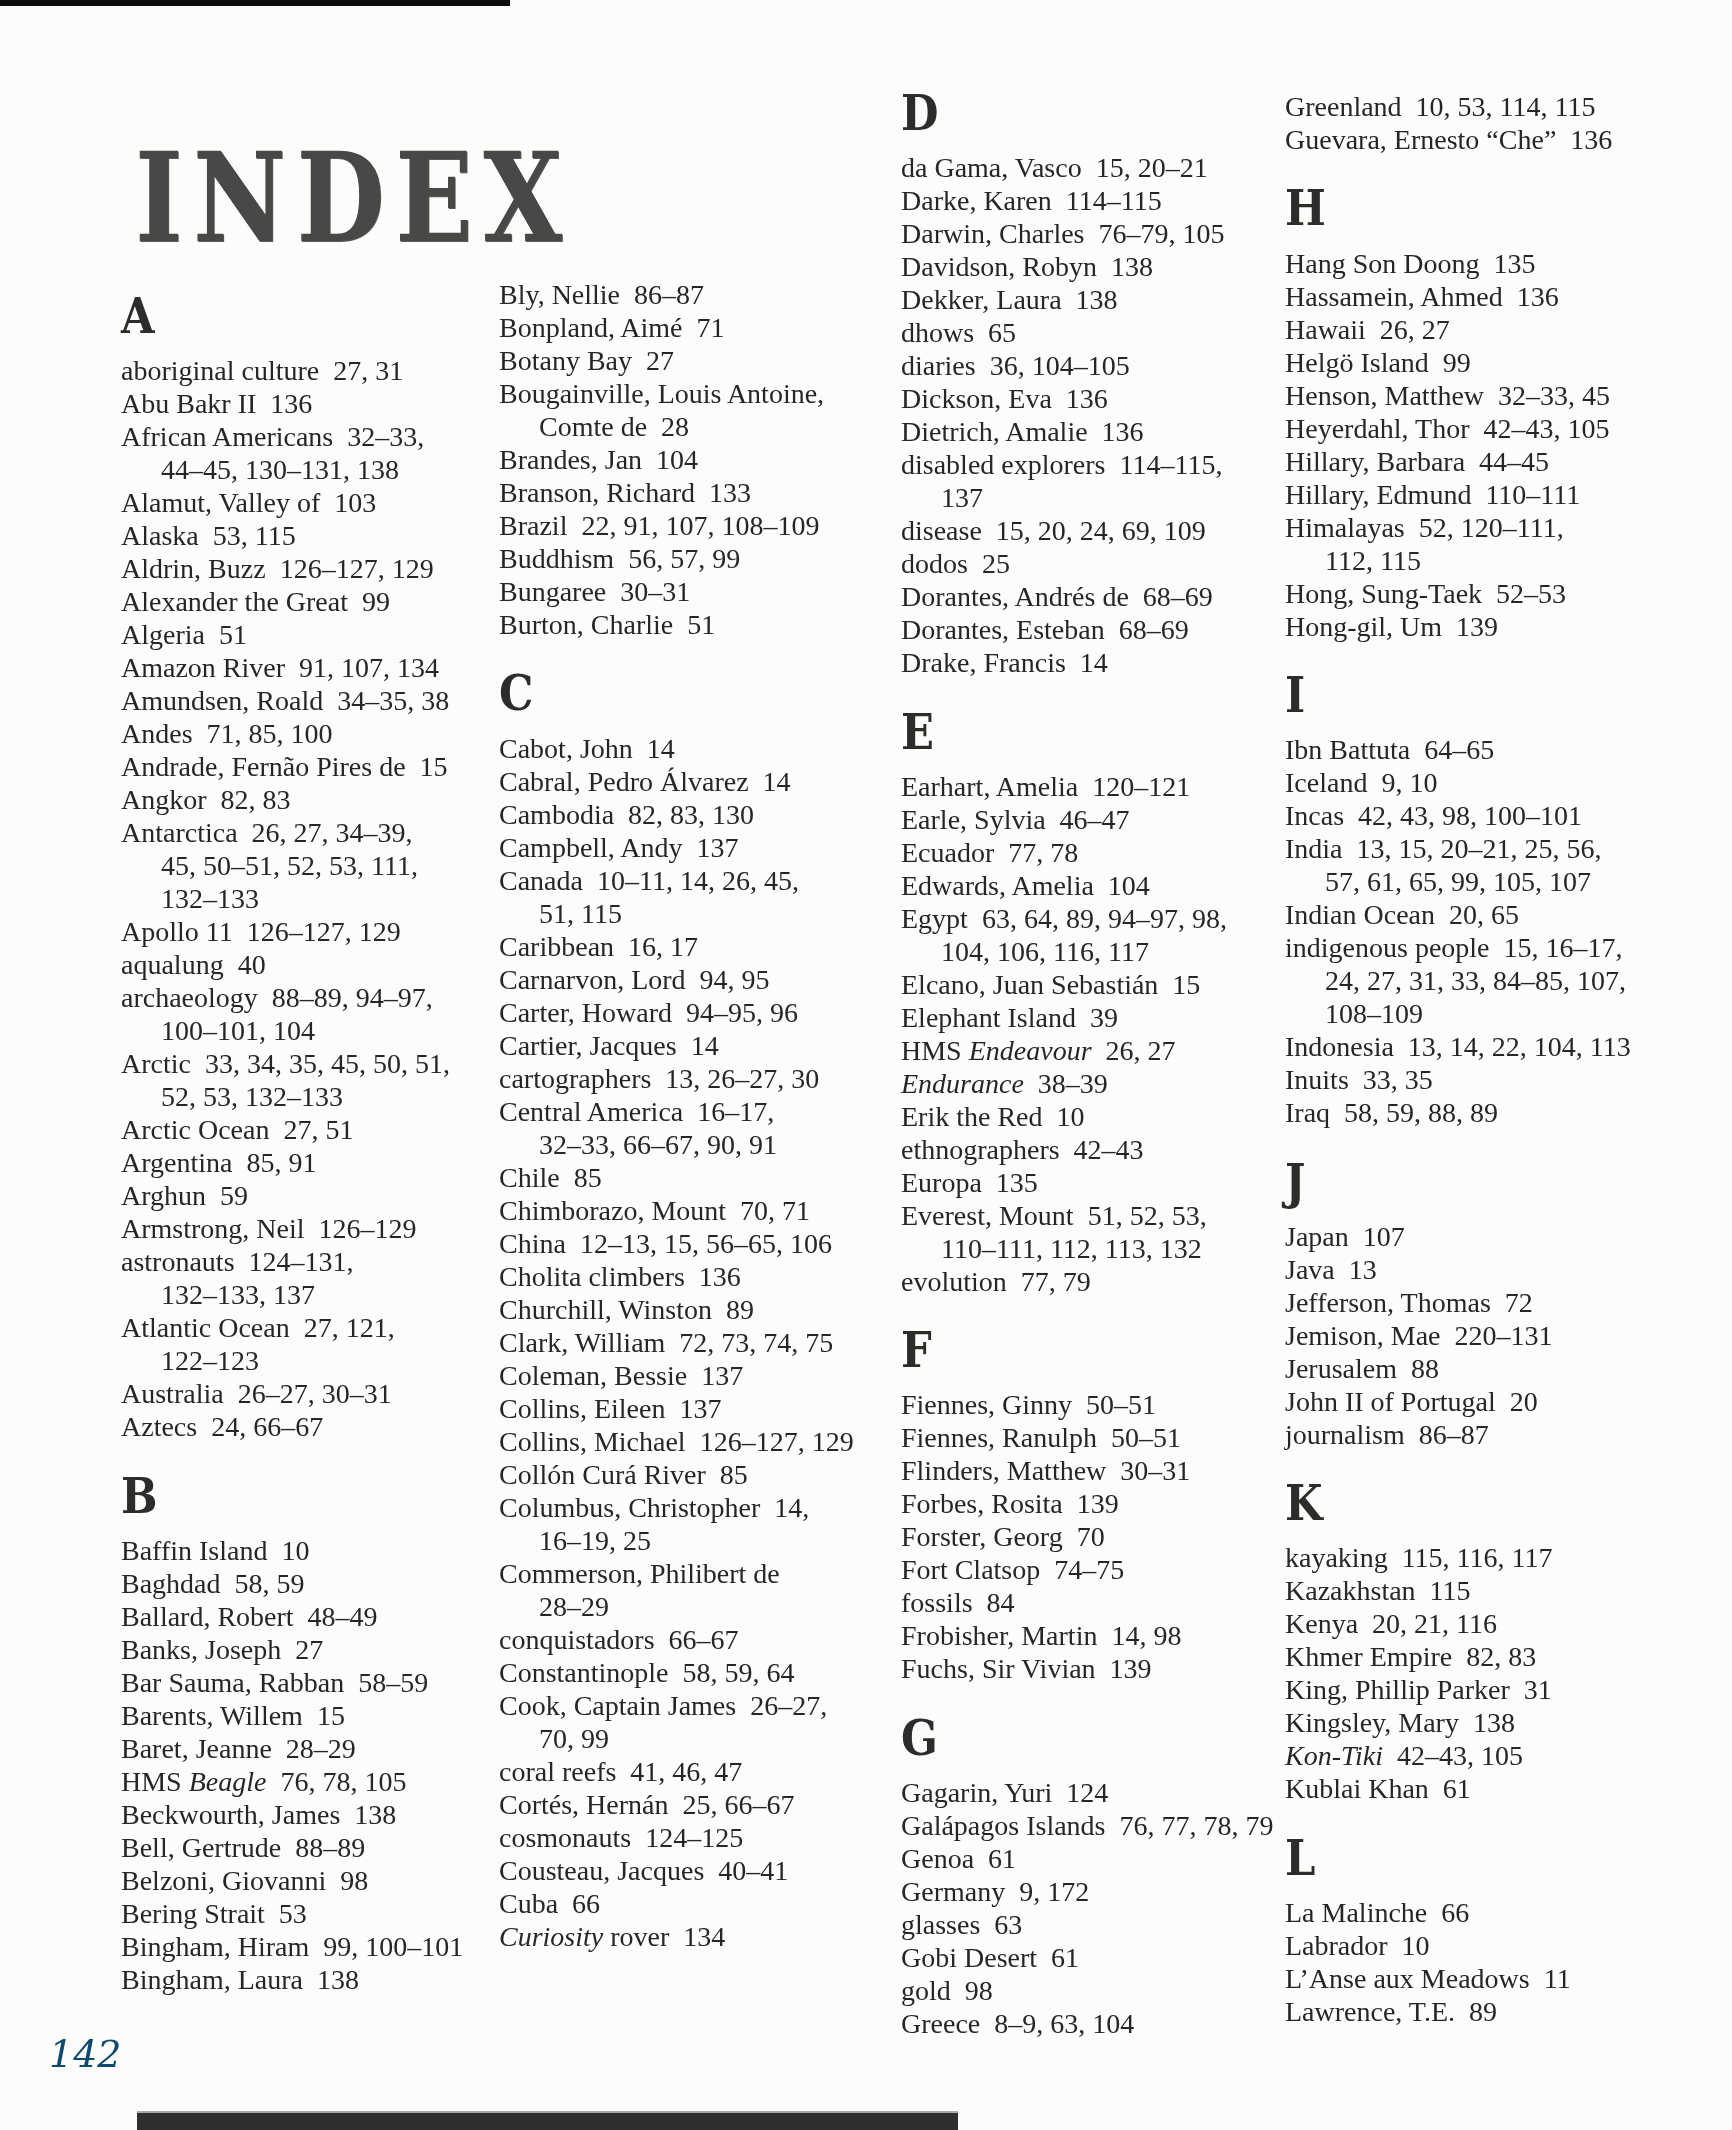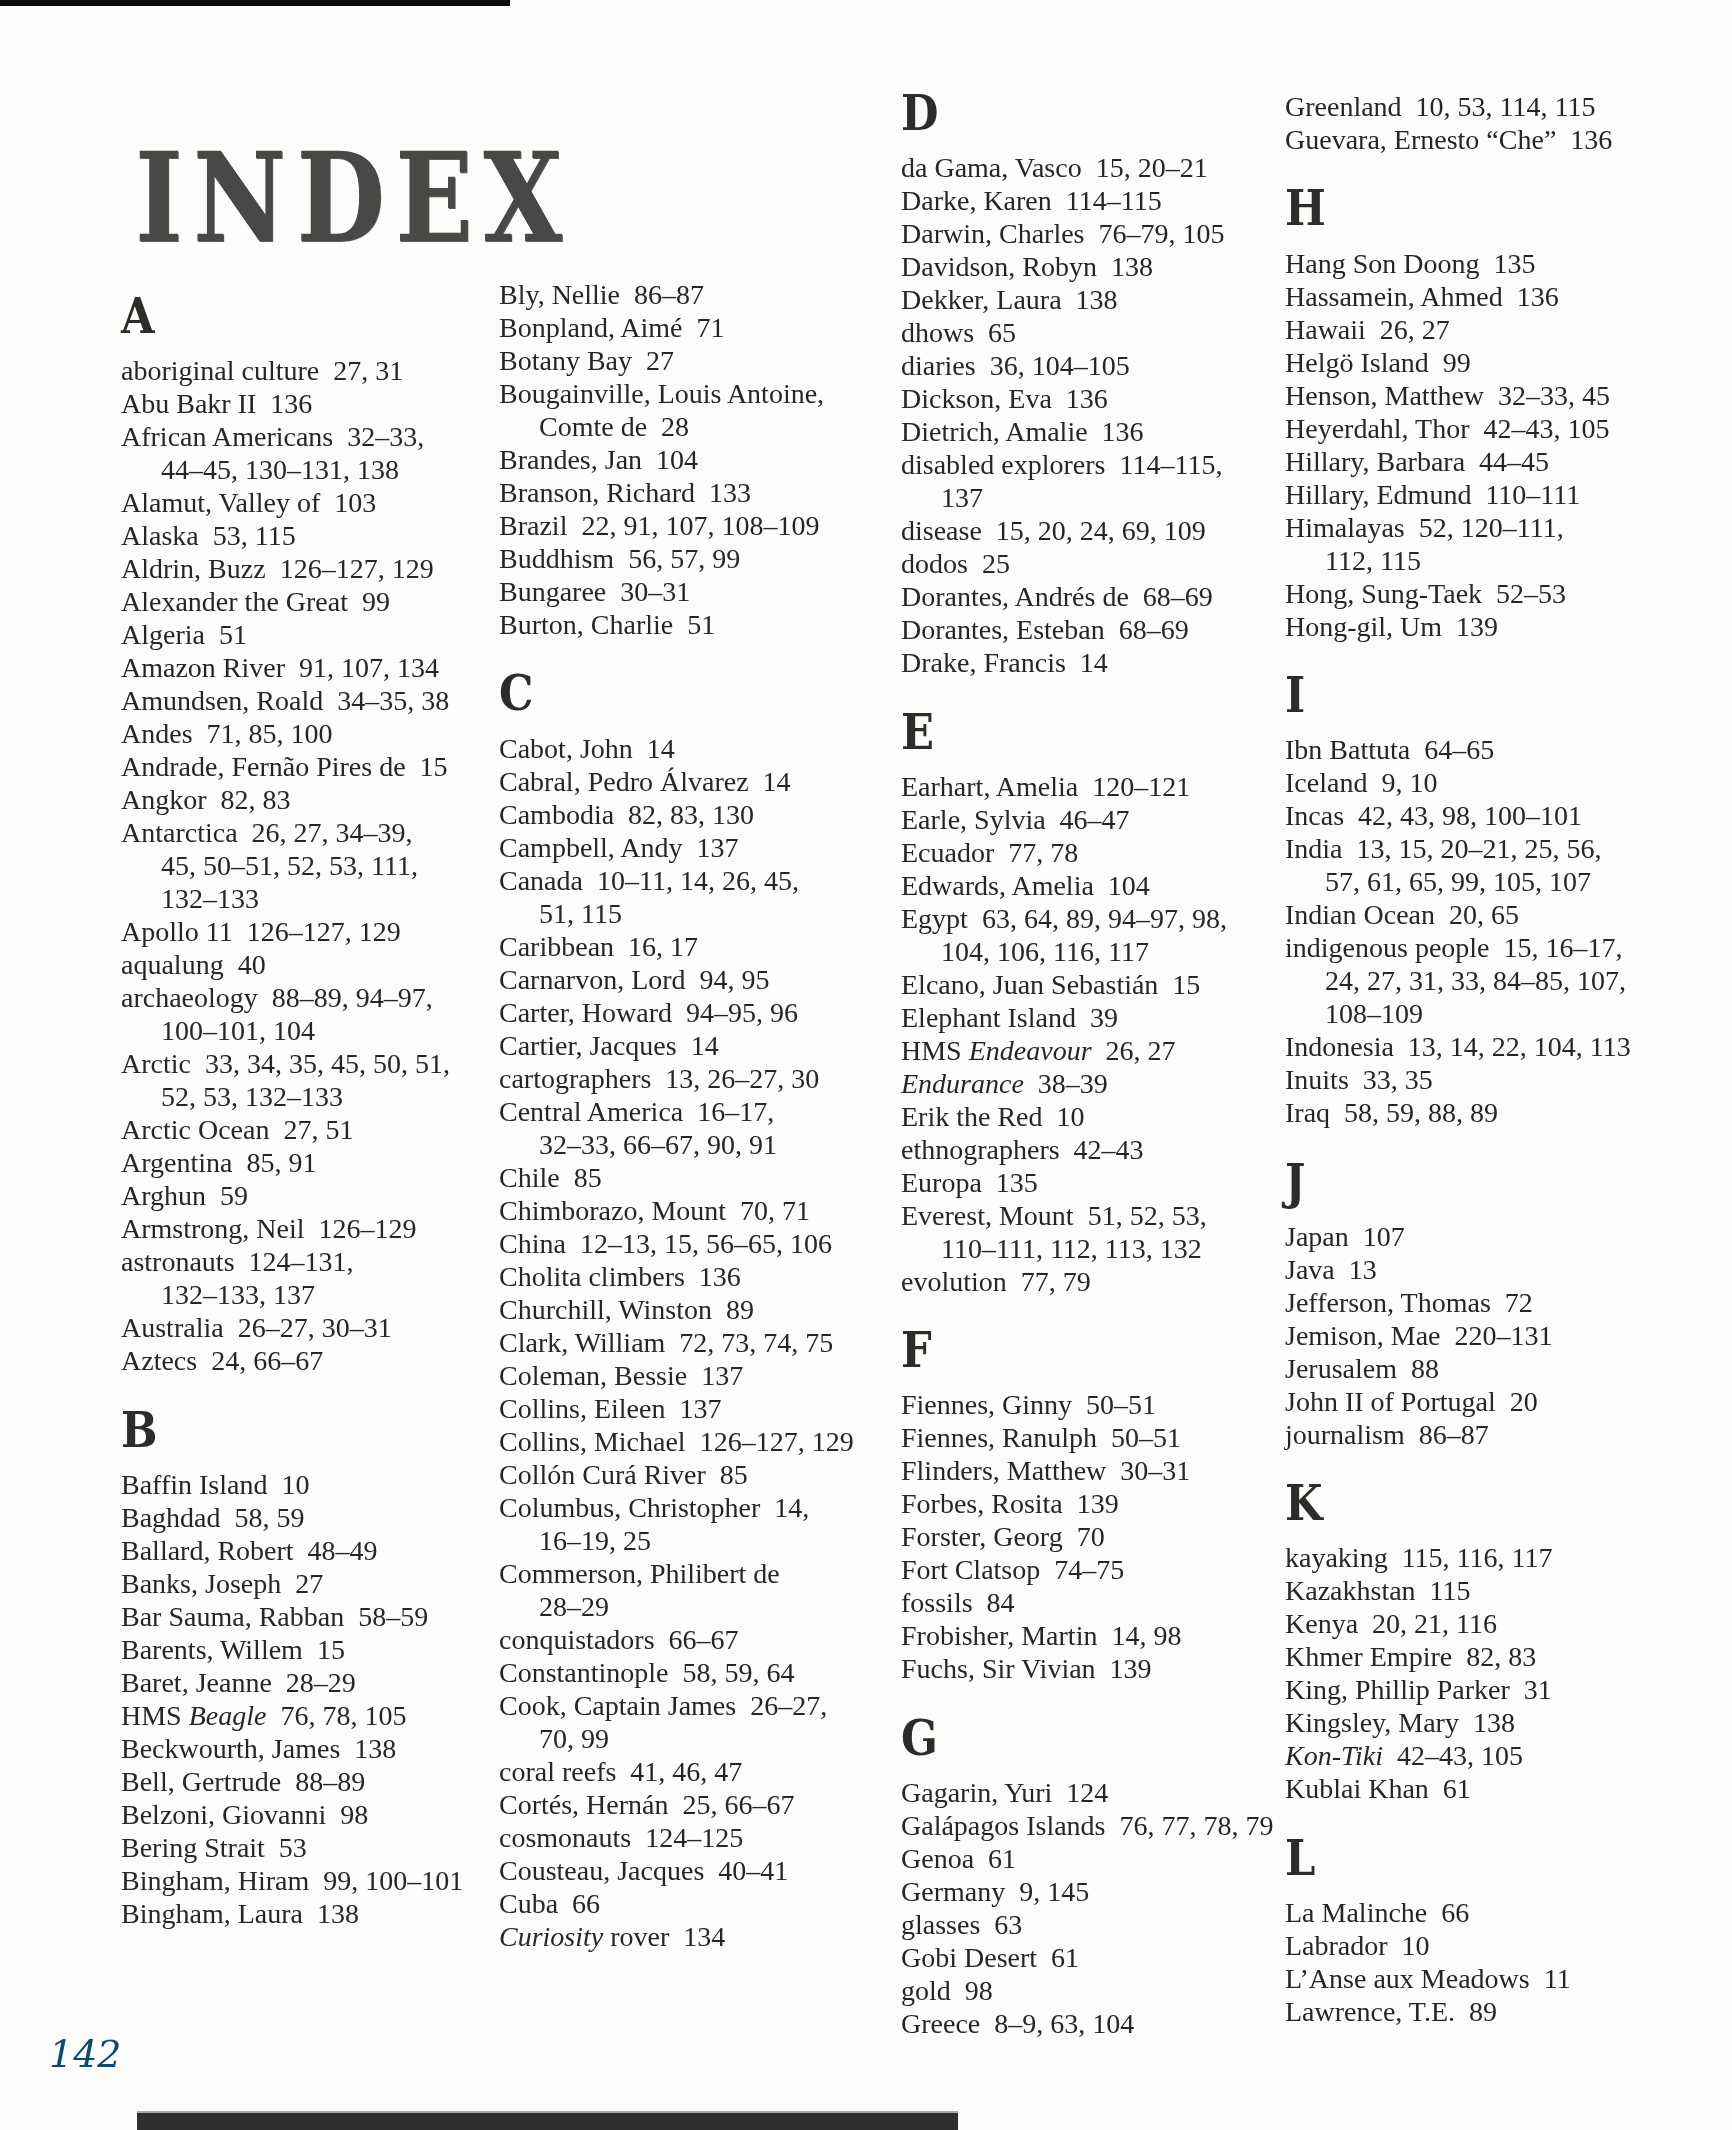--- a/index.html
+++ b/index.html
@@ -133,20 +133,24 @@
           <span class="l">Arghun  59</span>
         </p>
         <p class="entry">
           <span class="l">Armstrong, Neil  126–129</span>
         </p>
         <p class="entry">
           <span class="l">astronauts  124–131,</span>
           <span class="l cont">132–133, 137</span>
         </p>
         <p class="entry">
+          <span class="l">Atlantic Ocean  27, 121,</span>
+          <span class="l cont">122–123</span>
+        </p>
+        <p class="entry">
           <span class="l">Australia  26–27, 30–31</span>
         </p>
         <p class="entry">
           <span class="l">Aztecs  24, 66–67</span>
         </p>
         <div class="letter">B</div>
         <p class="entry">
           <span class="l">Baffin Island  10</span>
         </p>
         <p class="entry">
@@ -449,21 +453,21 @@
         <p class="entry">
           <span class="l">Gagarin, Yuri  124</span>
         </p>
         <p class="entry">
           <span class="l">Galápagos Islands  76, 77, 78, 79</span>
         </p>
         <p class="entry">
           <span class="l">Genoa  61</span>
         </p>
         <p class="entry">
-          <span class="l">Germany  9, 145</span>
+          <span class="l">Germany  9, 172</span>
         </p>
         <p class="entry">
           <span class="l">glasses  63</span>
         </p>
         <p class="entry">
           <span class="l">Gobi Desert  61</span>
         </p>
         <p class="entry">
           <span class="l">gold  98</span>
         </p>

